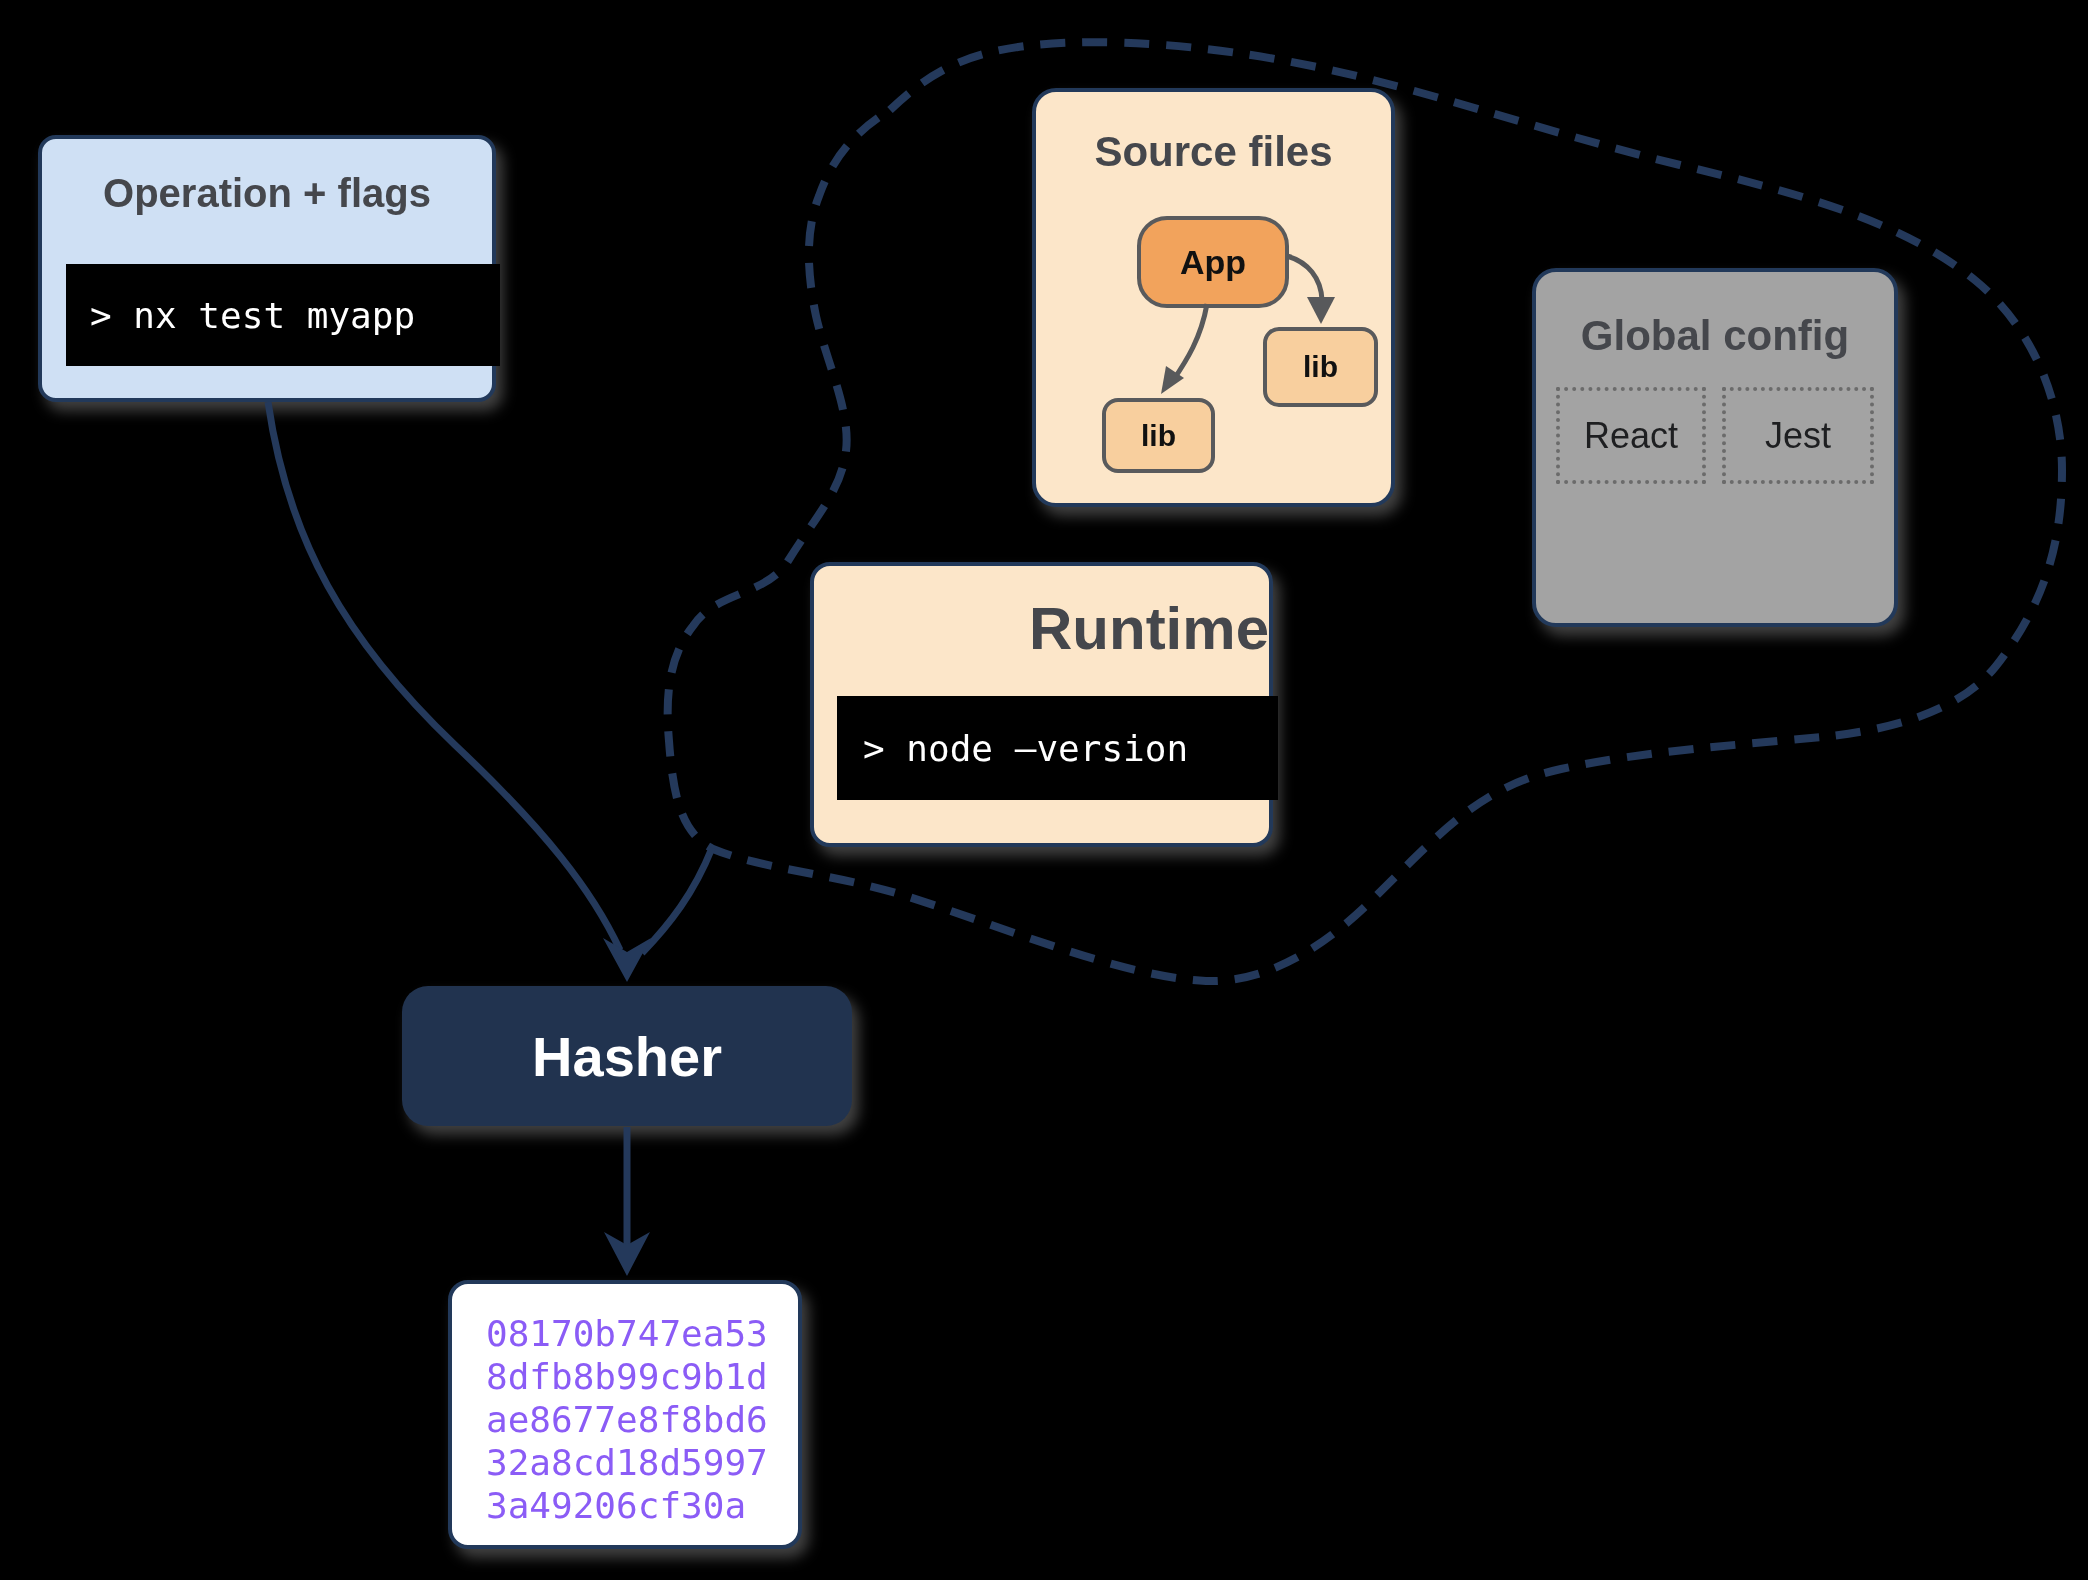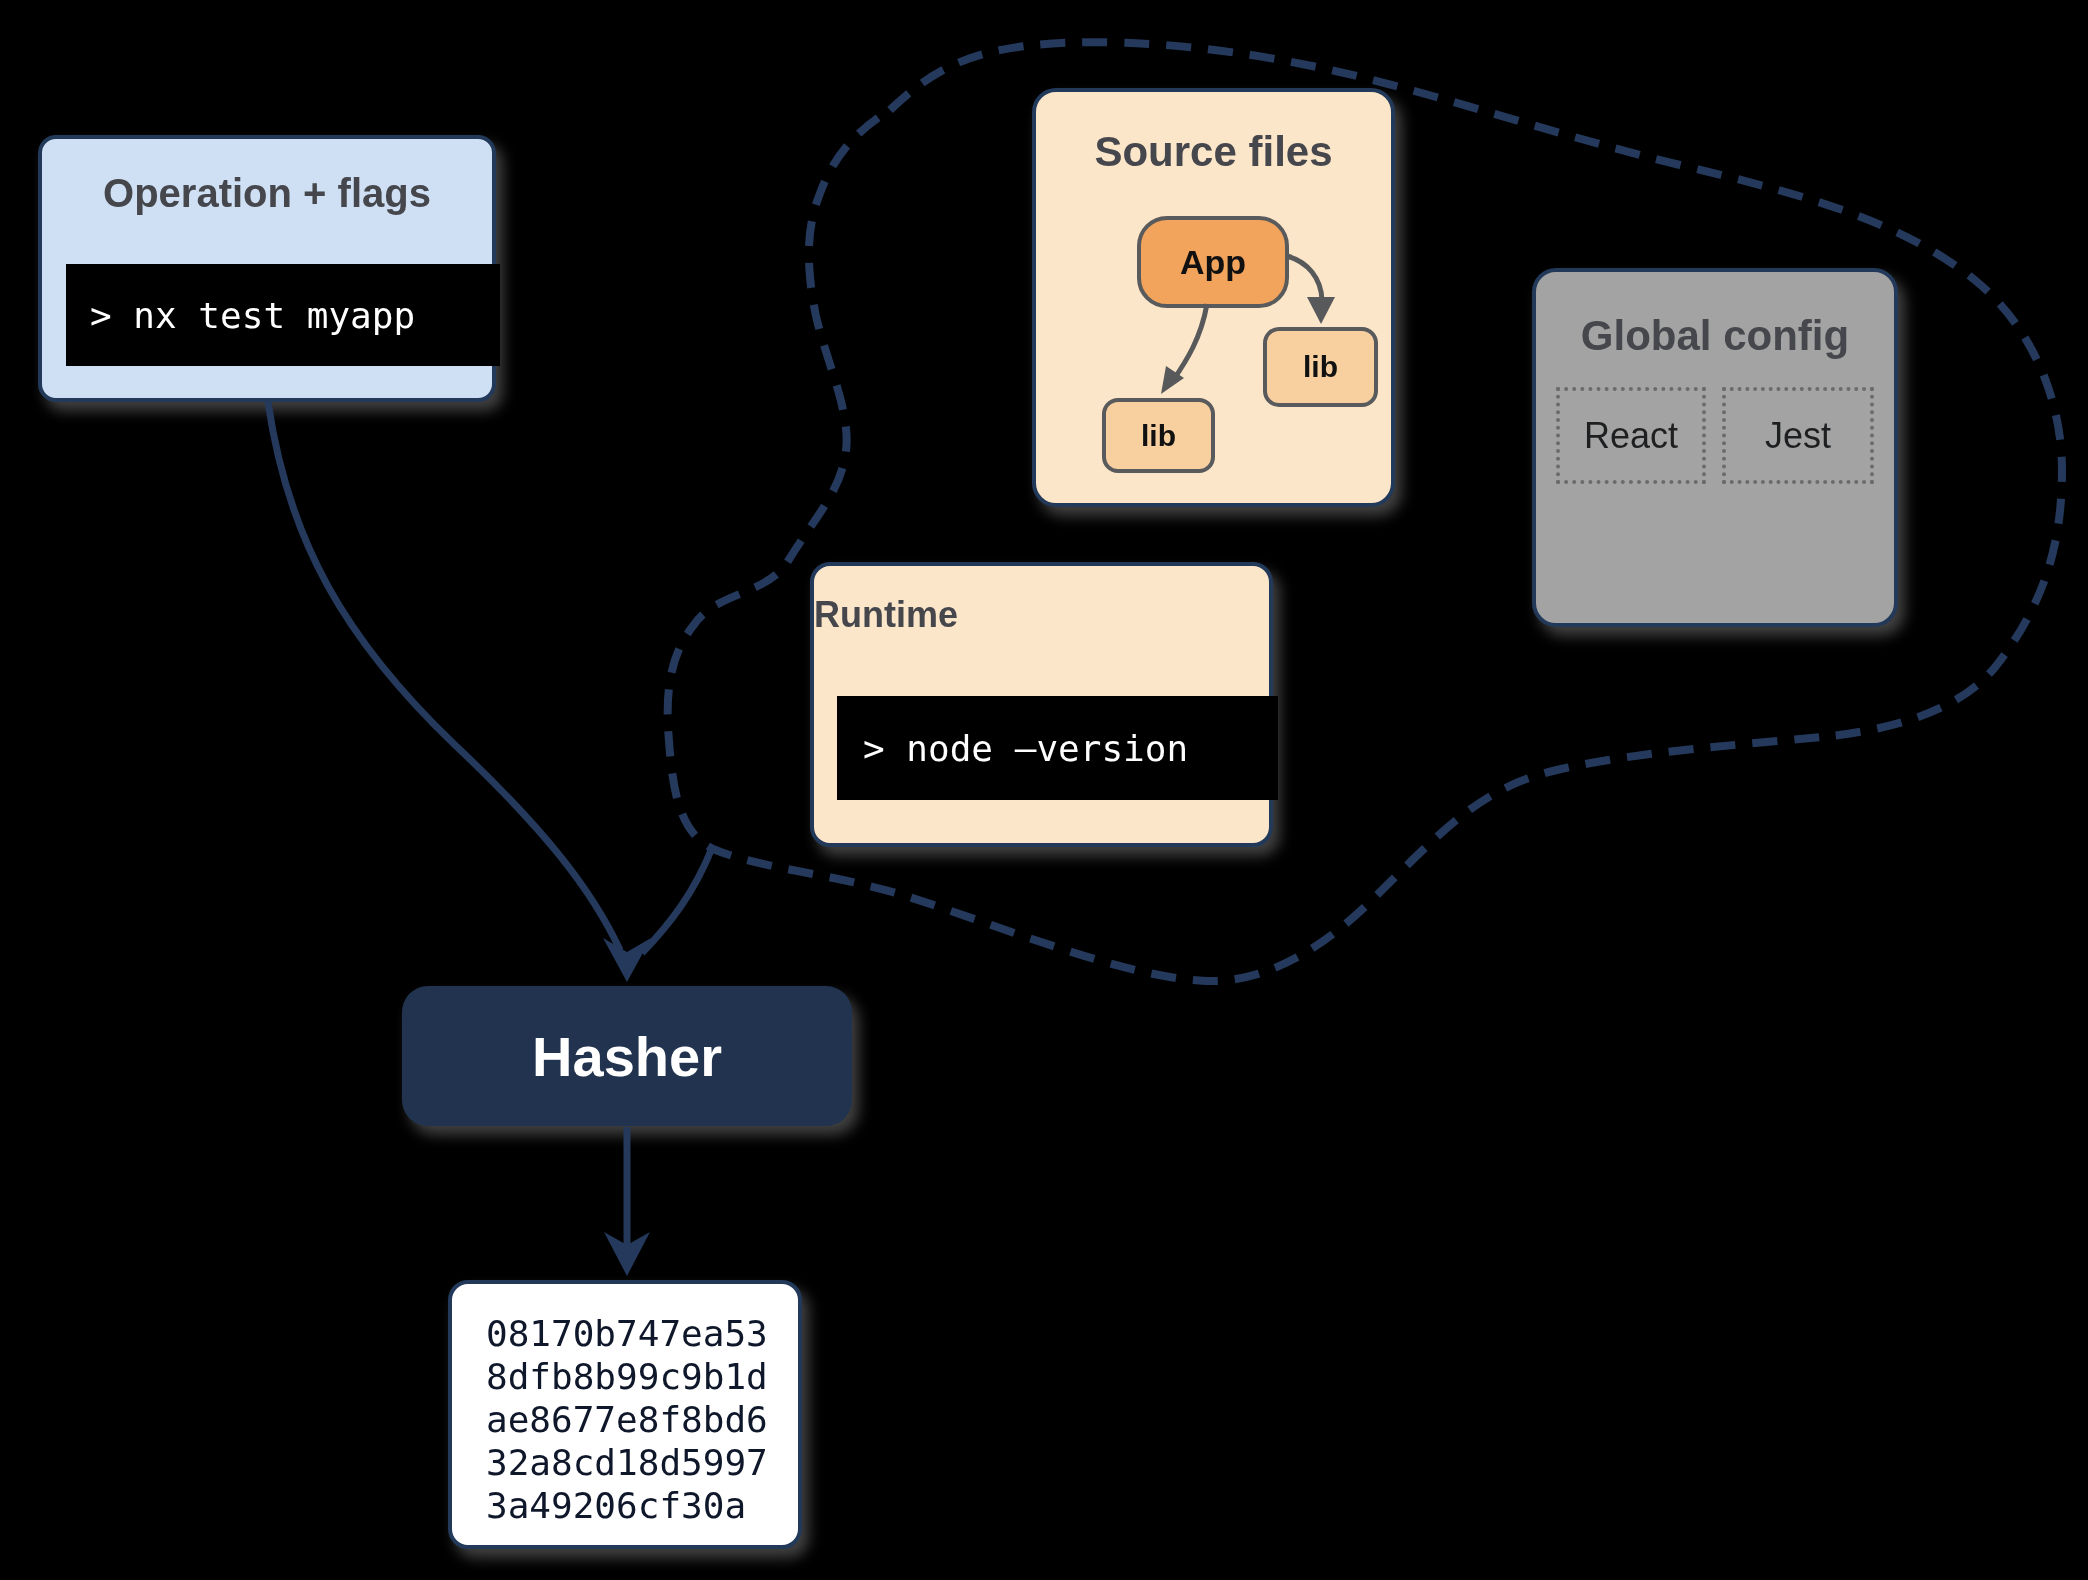--- a/index.html
+++ b/index.html
@@ -42,33 +42,33 @@
                 font-size:42px;font-weight:bold;color:#45474c;}
   .dotted{position:absolute;border:4px dotted #6b6b6b;box-sizing:border-box;
           display:flex;align-items:center;justify-content:center;color:#1e1f21;text-align:center;}
   #cfg-react{left:20px;top:115px;width:150px;height:97px;font-size:36px;}
   #cfg-jest{left:186px;top:115px;width:152px;height:97px;font-size:36px;}
   #cfg-workspace{left:20px;top:232px;width:318px;height:98px;font-size:28px;}
 
   
   #runtime-box{left:810px;top:562px;width:463px;height:285px;background:#fce6c9;
                border:4px solid #22395a;border-radius:20px;}
-  #runtime-title{position:absolute;top:28px;left:0;width:100%;text-align:left;
-                 font-size:36px;font-weight:bold;color:#45474c;}
+  #runtime-title{position:absolute;top:28px;left:0;width:100%;text-align:right;
+                 font-size:60px;font-weight:bold;color:#45474c;}
   #runtime-term{left:23px;top:130px;width:415px;height:104px;padding-left:26px;}
 
   
   #hasher-box{left:402px;top:986px;width:450px;height:140px;background:#21334f;
               border-radius:26px;display:flex;align-items:center;justify-content:center;}
   #hasher-label{color:#fff;font-size:56px;font-weight:bold;}
 
   
   #hash-box{left:448px;top:1280px;width:354px;height:269px;background:#fff;
             border:4px solid #22395a;border-radius:20px;
-            padding:28px 0 0 34px;color:#0f172a;
+            padding:28px 0 0 34px;color:#8b5cf6;
             font-family:"DejaVu Sans Mono",monospace;font-size:36px;line-height:43px;}
 </style>
 </head>
 <body>
 
 <div id="canvas">
 
   <svg id="under-layer" class="layer" width="2088" height="1580" viewBox="0 0 2088 1580">
     <path d="M 890 110
              C 930 72 965 52 1035 45

